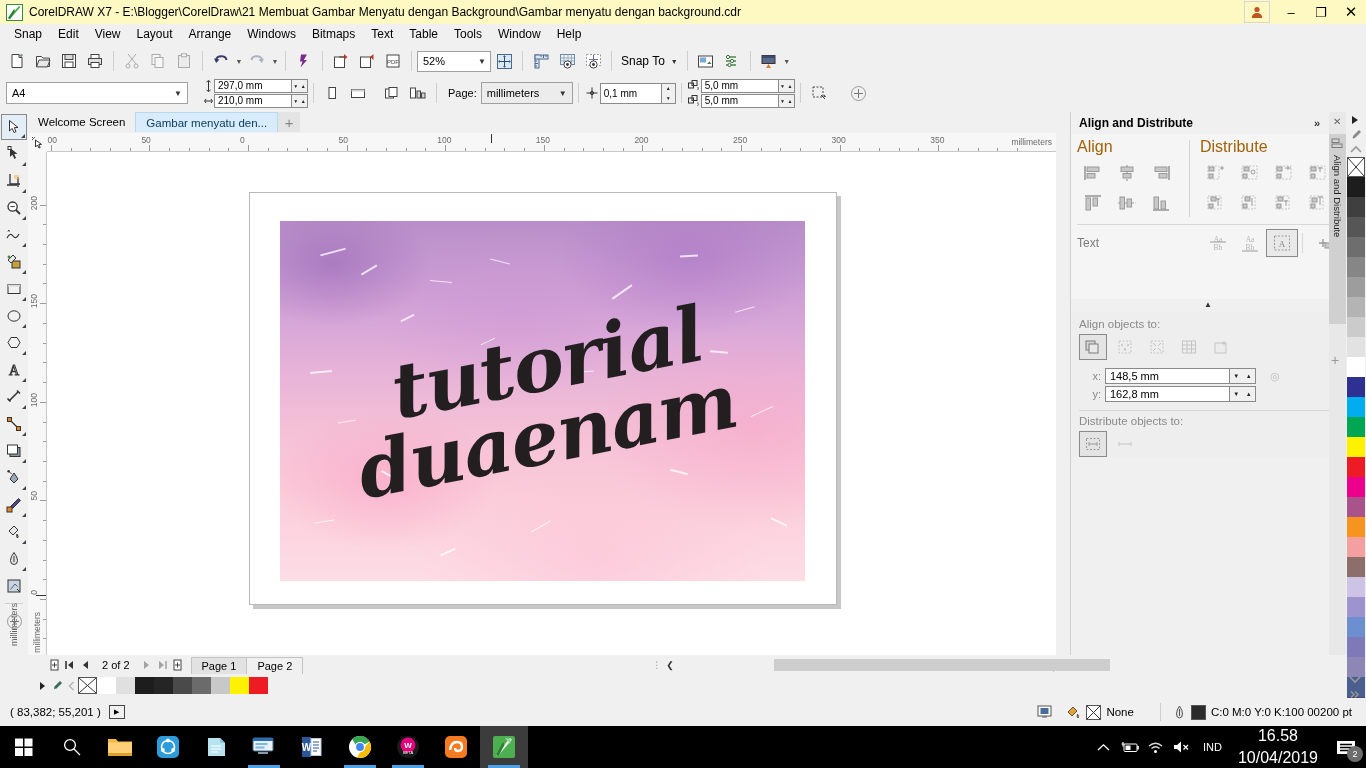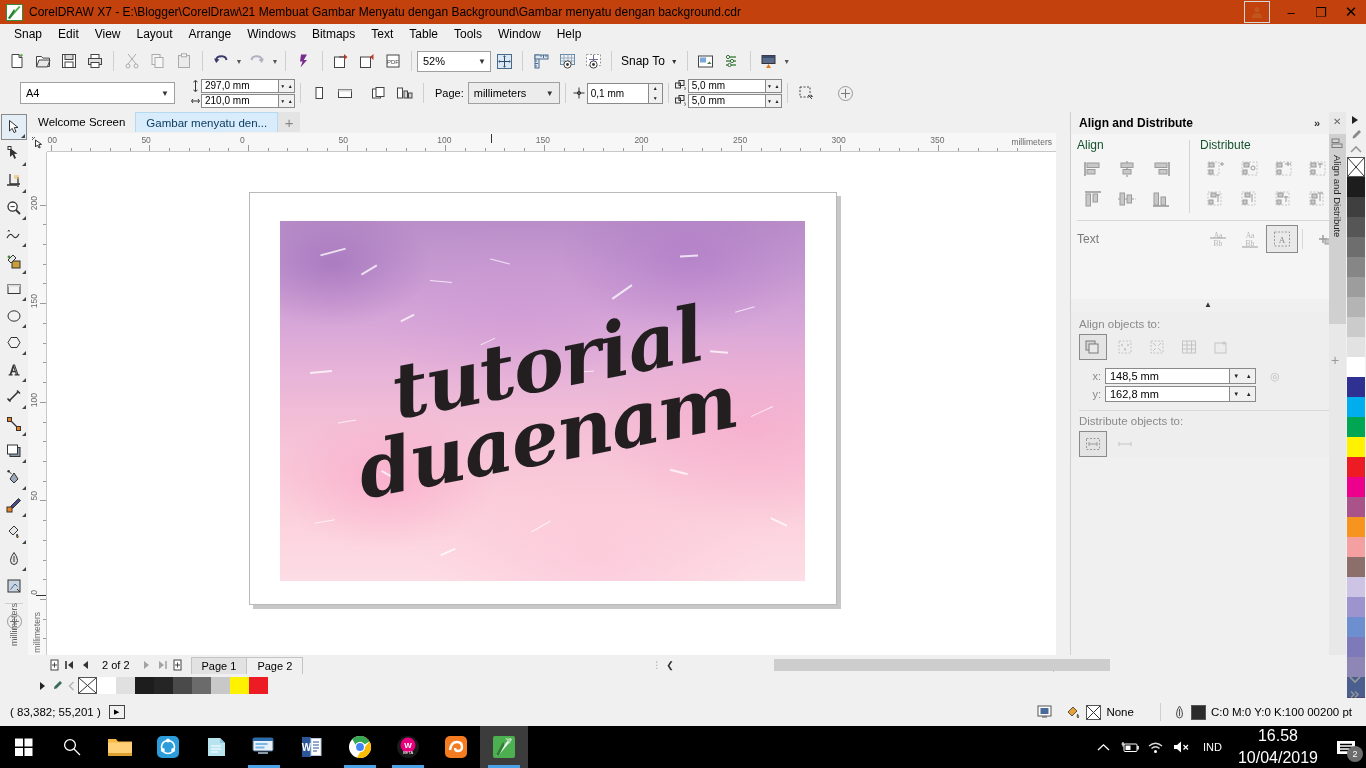--- a/index.html
+++ b/index.html
@@ -9,21 +9,21 @@
     font-size: 11px;
     color:#000;
     background:#f0f0f0;
     -webkit-font-smoothing: antialiased;
   }
   .app { position:relative; width:1366px; height:768px; }
 
   
   .titlebar {
     position:absolute; top:0; left:0; width:1366px; height:24px;
-    background:#c2410c; display:flex; align-items:center;
+    background:#fef9c3; display:flex; align-items:center;
   }
   .title-logo { width:22px; height:22px; margin-left:3px; display:flex; align-items:center; justify-content:center;}
   .title-text { font-size:12px; margin-left:4px; color:#000; white-space:nowrap;}
   .title-spacer { flex:1 1 auto; }
   .winbtns { display:flex; align-items:center; height:24px; }
   .winbtn { width:30px; height:24px; display:flex; align-items:center; justify-content:center; font-size:13px; color:#000;}
   .winbtn.close { font-size:15px; }
   .userbtn { width:26px; height:22px; display:flex;align-items:center;justify-content:center; border:1px solid #d7d7d7; margin-right:6px;}
 
   
@@ -169,21 +169,21 @@
     background:#f0f0f0; border-left:1px solid #cfcfcf;
   }
   .docker-head {
     height:22px; display:flex; align-items:center; padding:0 4px 0 8px;
     font-size:12px; font-weight:bold; color:#000; background:#f0f0f0;
   }
   .docker-head .spacer { flex:1; }
   .dh-btn { width:16px;height:16px;display:flex;align-items:center;justify-content:center;font-size:11px;color:#333;}
   .docker-body { padding:4px 6px 0 6px; background:#f5f5f5; height:165px; }
   .sec-row { display:flex; }
-  .sec-title { font-size:12px;color:#14532d;margin-bottom:3px; }
+  .sec-title { font-size:16px;color:#a16207;margin-bottom:3px; }
   .align-grid { display:grid; grid-template-columns:repeat(3,34px); grid-auto-rows:30px; }
   .dist-grid { display:grid; grid-template-columns:repeat(4,34px); grid-auto-rows:30px; }
   .dbtn { display:flex;align-items:center;justify-content:center;width:32px;height:28px; }
   .dbtn.sel { border:1px solid #8a8a8a; background:#e9e9e9; }
   .vdivide { width:1px;background:#d4d4d4;margin:2px 10px 2px 4px; }
   .hdivide { height:1px;background:#d8d8d8;margin:5px 0 4px 0; }
   .textrow { display:flex; align-items:center; }
   .textrow .lbl { font-size:12px; color:#7a7a7a; flex:1; }
   .collapse-arrow { text-align:center; font-size:8px; color:#333; padding:1px 0 3px 0; background:#f0f0f0;}
   .docker-lower { background:#eeeeee; padding:6px 8px 0 8px; }
@@ -483,21 +483,21 @@
       <svg width="17" height="17" viewBox="0 0 17 17">
           <rect x="2" y="2.5" width="13" height="8" fill="#5a6a8a" stroke="#333"></rect>
           <rect x="2" y="2.5" width="13" height="2.5" fill="#3a4a6a"></rect>
           <path d="M8.5 11 l2.5 4h-5z" fill="#e07a1e"></path>
         </svg>
     </div>
     <div class="tb-drop">▼</div>
   </div>
 
   <div class="toolbar2">
-    <div class="combo" style="width:155px;margin-left:16px;">
+    <div class="combo" style="width:182px;margin-left:2px;">
       <span>A4</span>
       <span class="cv">▼</span>
     </div>
     <div style="display:flex;align-items:flex-end;margin-left:14px;">
       <div class="spingrp">
         <div class="spinrow">
           <span style="width:12px;display:flex;justify-content:center;">
             <svg width="9" height="12" viewBox="0 0 9 12">
                 <path d="M4.5 1v10M2.5 2l2-1.5 2 1.5M2.5 10l2 1.5 2-1.5" stroke="#333" fill="none"></path>
               </svg>

